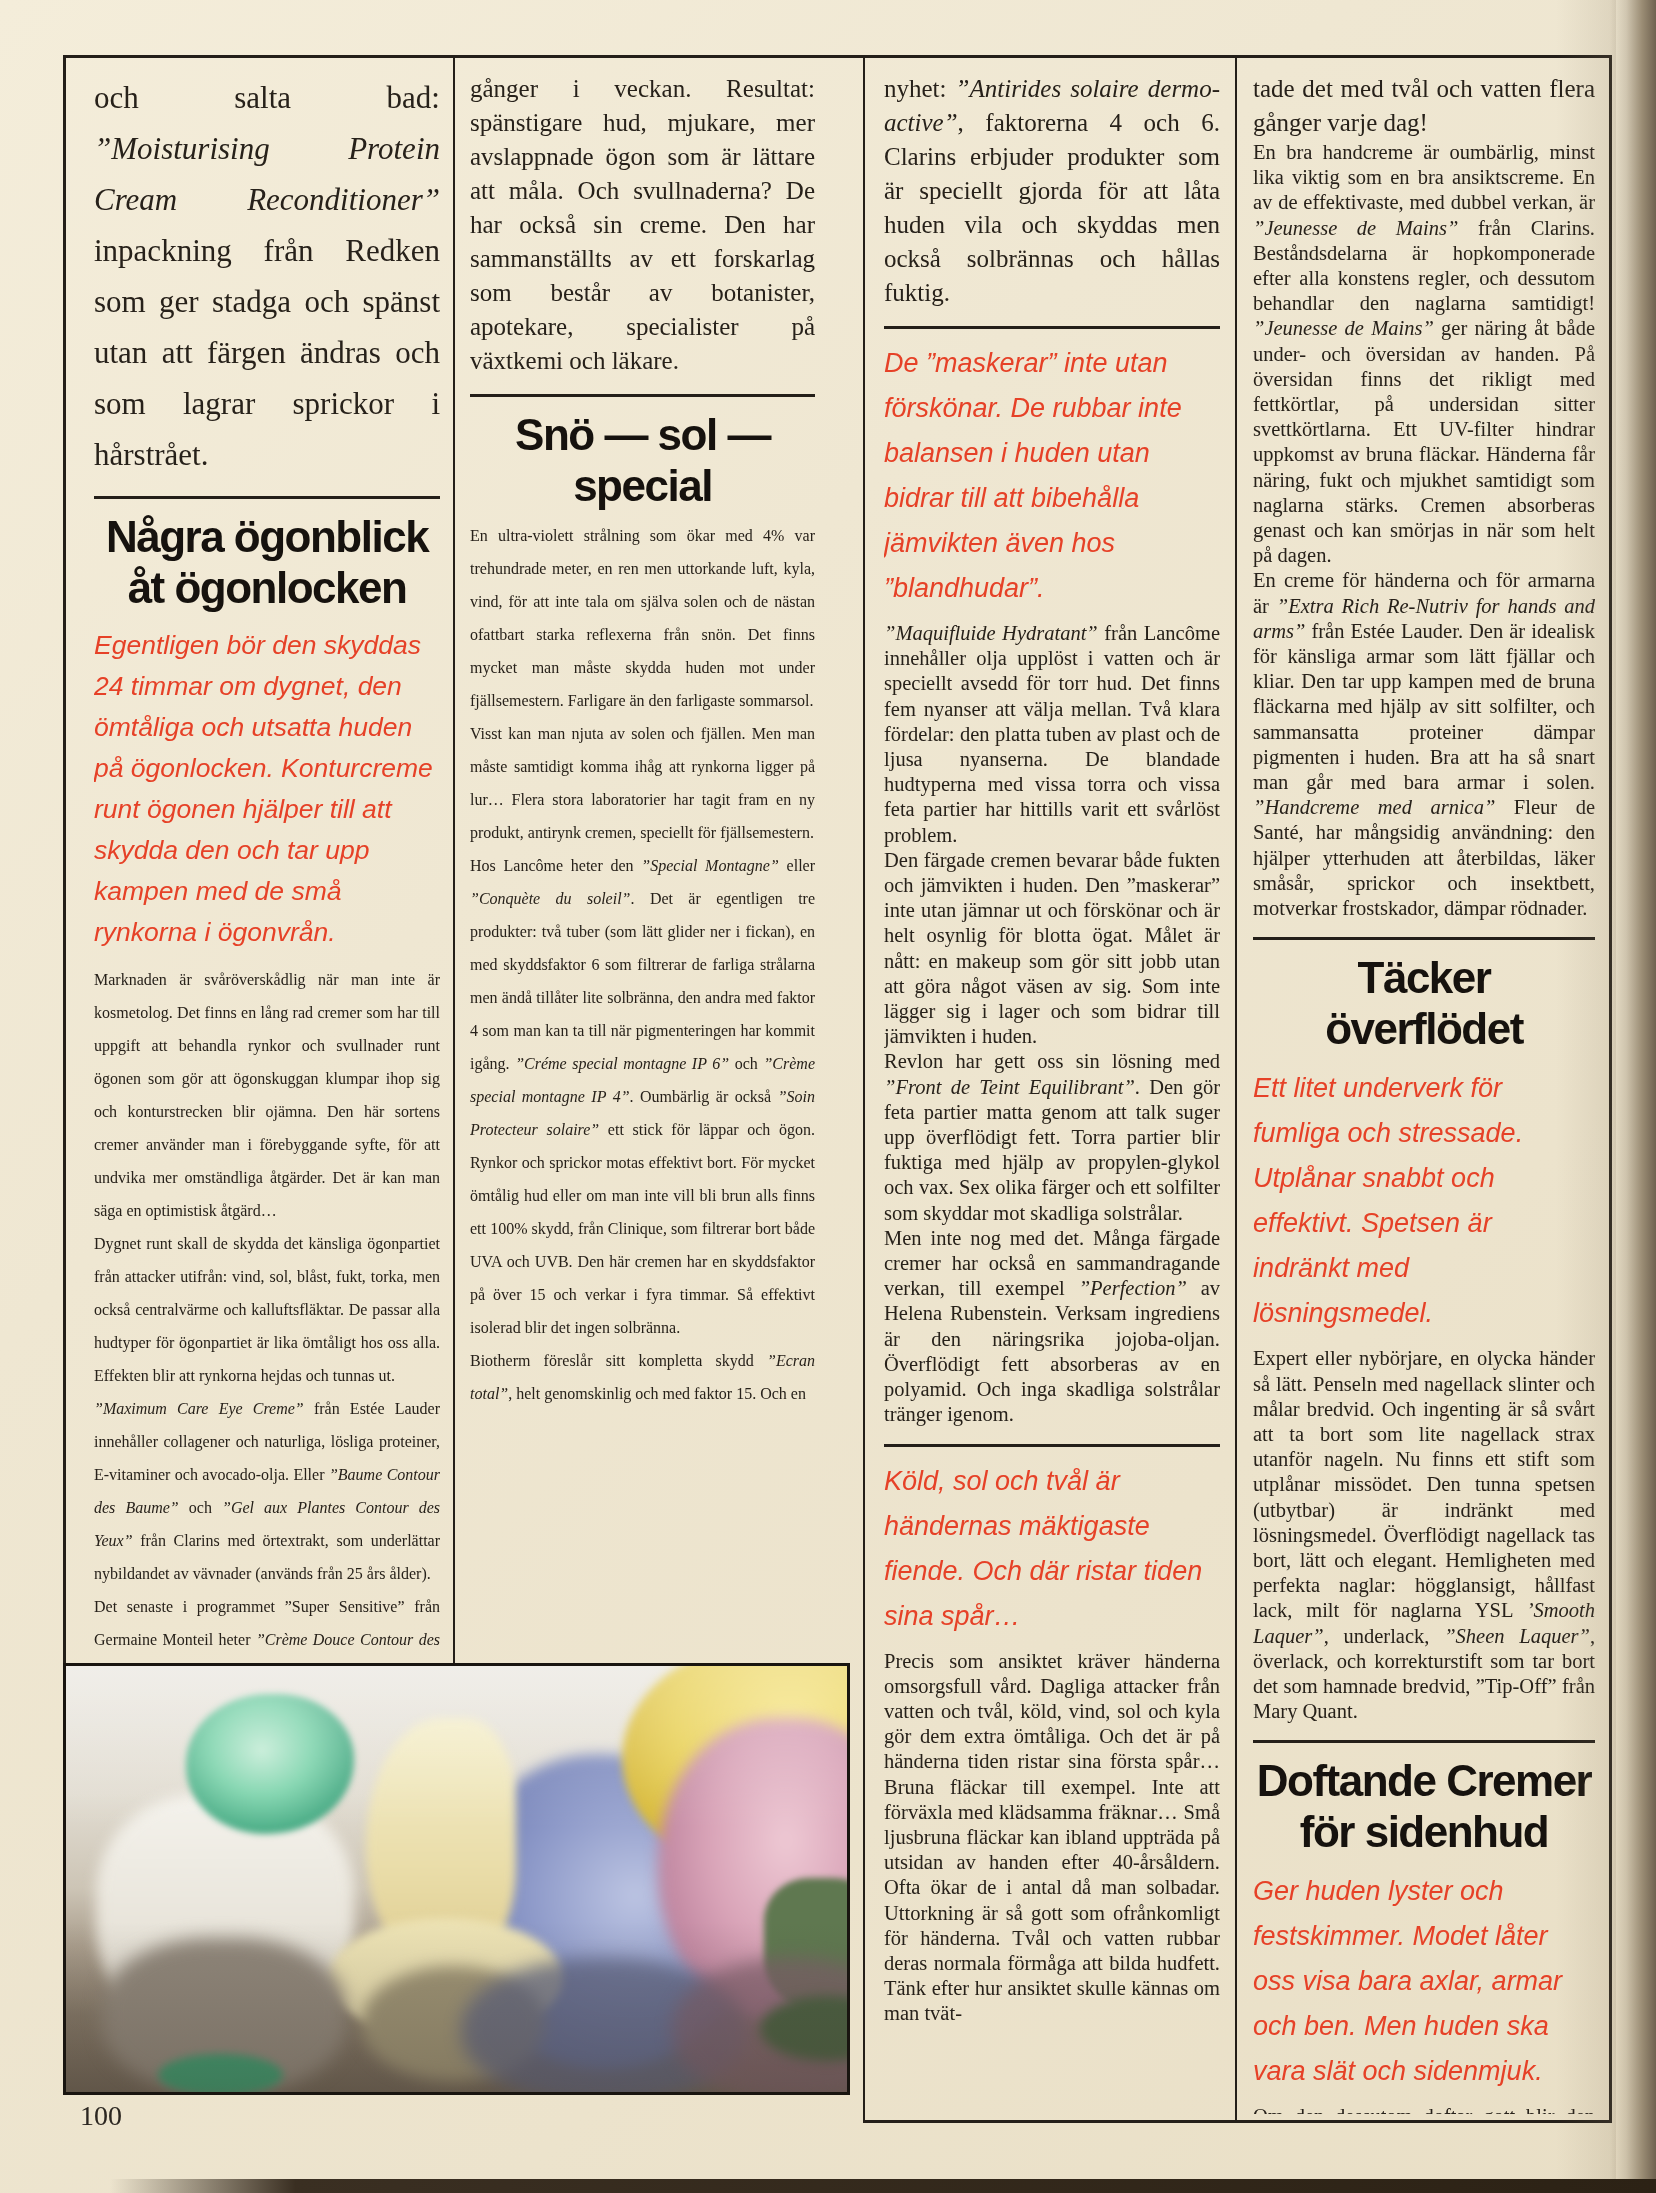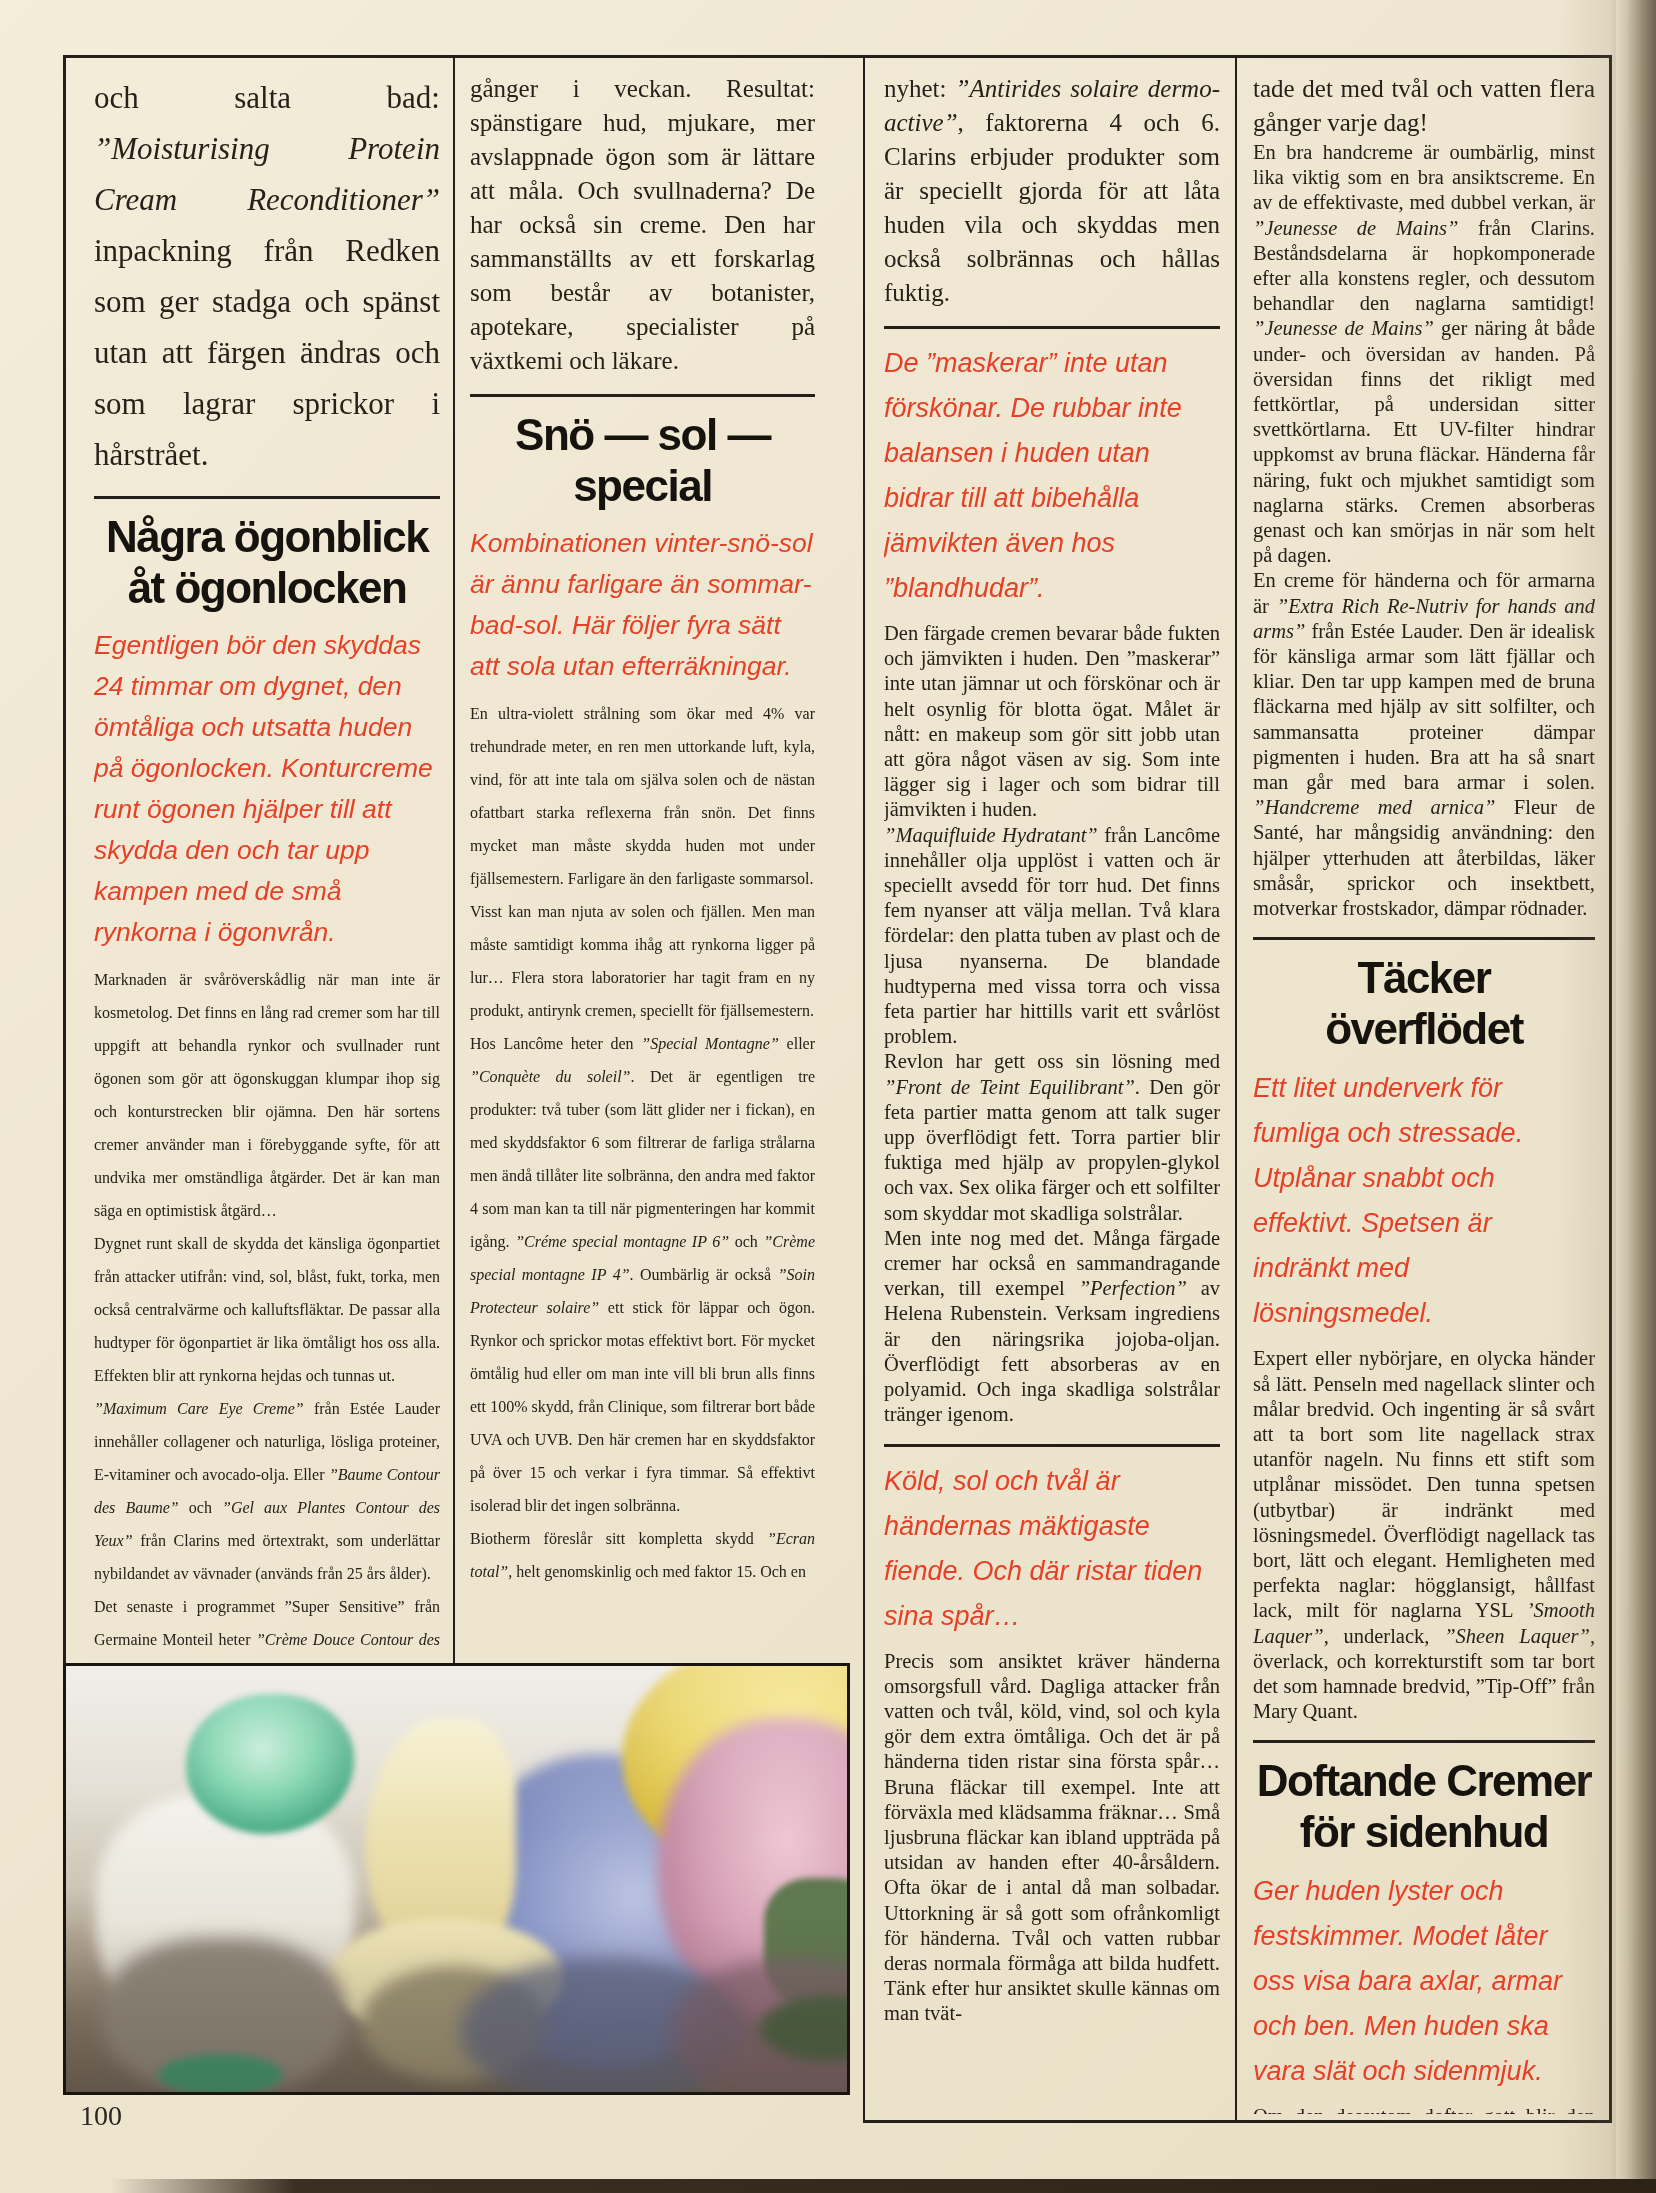--- a/index.html
+++ b/index.html
@@ -106,32 +106,31 @@
       <p class="body"><span>Marknaden är svåröverskådlig när man inte är kosmetolog. Det finns en lång rad cremer som har till uppgift att behandla rynkor och svullnader runt ögonen som gör att ögonskuggan klumpar ihop sig och konturstrecken blir ojämna. Den här sortens cremer använder man i förebyggande syfte, för att undvika mer omständliga åtgärder. Det är kan man säga en optimistisk åtgärd…</span></p>
       <p class="body"><span>Dygnet runt skall de skydda det känsliga ögonpartiet från attacker utifrån: vind, sol, blåst, fukt, torka, men också centralvärme och kalluftsfläktar. De passar alla hudtyper för ögonpartiet är lika ömtåligt hos oss alla. Effekten blir att rynkorna hejdas och tunnas ut.</span></p>
       <p class="body"><i>”Maximum Care Eye Creme”</i><span> från Estée Lauder innehåller collagener och naturliga, lösliga proteiner, E-vitaminer och avocado-olja. Eller </span><i>”Baume Contour des Baume”</i><span> och </span><i>”Gel aux Plantes Contour des Yeux”</i><span> från Clarins med örtextrakt, som underlättar nybildandet av vävnader (används från 25 års ålder).</span></p>
       <p class="body"><span>Det senaste i programmet ”Super Sensitive” från Germaine Monteil heter </span><i>”Crème Douce Contour des Yeux”</i><span> och innehåller det sammansatta växtämnet Sensitol och vitaminerna B5 och C.</span></p>
     </div>
   <div class="col col-2">
       <p class="body opener"><span>gånger i veckan. Resultat: spänstigare hud, mjukare, mer avslappnade ögon som är lättare att måla. Och svullnaderna? De har också sin creme. Den har sammanställts av ett forskarlag som består av botanister, apotekare, specialister på växtkemi och läkare.</span></p>
       <div class="sect-rule"></div>
       <h2 class="headline">Snö — sol —
 special</h2>
-      <p class="lead">Kombinationen vinter-snö-sol är ännu farligare än sommar-bad-sol. Här följer fyra sätt att sola utan efterräkningar.</p>
       <p class="body"><span>En ultra-violett strålning som ökar med 4% var trehundrade meter, en ren men uttorkande luft, kyla, vind, för att inte tala om själva solen och de nästan ofattbart starka reflexerna från snön. Det finns mycket man måste skydda huden mot under fjällsemestern. Farligare än den farligaste sommarsol.</span></p>
       <p class="body"><span>Visst kan man njuta av solen och fjällen. Men man måste samtidigt komma ihåg att rynkorna ligger på lur… Flera stora laboratorier har tagit fram en ny produkt, antirynk cremen, speciellt för fjällsemestern.</span></p>
       <p class="body"><span>Hos Lancôme heter den </span><i>”Special Montagne”</i><span> eller </span><i>”Conquète du soleil”</i><span>. Det är egentligen tre produkter: två tuber (som lätt glider ner i fickan), en med skyddsfaktor 6 som filtrerar de farliga strålarna men ändå tillåter lite solbränna, den andra med faktor 4 som man kan ta till när pigmenteringen har kommit igång. </span><i>”Créme special montagne IP 6”</i><span> och </span><i>”Crème special montagne IP 4”</i><span>. Oumbärlig är också </span><i>”Soin Protecteur solaire”</i><span> ett stick för läppar och ögon. Rynkor och sprickor motas effektivt bort. För mycket ömtålig hud eller om man inte vill bli brun alls finns ett 100% skydd, från Clinique, som filtrerar bort både UVA och UVB. Den här cremen har en skyddsfaktor på över 15 och verkar i fyra timmar. Så effektivt isolerad blir det ingen solbränna.</span></p>
       <p class="body"><span>Biotherm föreslår sitt kompletta skydd </span><i>”Ecran total”</i><span>, helt genomskinlig och med faktor 15. Och en</span></p>
     </div>
   <div class="col col-3">
       <p class="body opener"><span>nyhet: </span><i>”Antirides solaire dermo-active”</i><span>, faktorerna 4 och 6. Clarins erbjuder produkter som är speciellt gjorda för att låta huden vila och skyddas men också solbrännas och hållas fuktig.</span></p>
       <div class="sect-rule"></div>
       <p class="lead">De ”maskerar” inte utan förskönar. De rubbar inte balansen i huden utan bidrar till att bibehålla jämvikten även hos ”blandhudar”.</p>
+      <p class="body"><i>”Maquifluide Hydratant”</i><span> från Lancôme innehåller olja upplöst i vatten och är speciellt avsedd för torr hud. Det finns fem nyanser att välja mellan. Två klara fördelar: den platta tuben av plast och de ljusa nyanserna. De blandade hudtyperna med vissa torra och vissa feta partier har hittills varit ett svårlöst problem.</span></p>
       <p class="body"><span>Den färgade cremen bevarar både fukten och jämvikten i huden. Den ”maskerar” inte utan jämnar ut och förskönar och är helt osynlig för blotta ögat. Målet är nått: en makeup som gör sitt jobb utan att göra något väsen av sig. Som inte lägger sig i lager och som bidrar till jämvikten i huden.</span></p>
-      <p class="body"><i>”Maquifluide Hydratant”</i><span> från Lancôme innehåller olja upplöst i vatten och är speciellt avsedd för torr hud. Det finns fem nyanser att välja mellan. Två klara fördelar: den platta tuben av plast och de ljusa nyanserna. De blandade hudtyperna med vissa torra och vissa feta partier har hittills varit ett svårlöst problem.</span></p>
       <p class="body"><span>Revlon har gett oss sin lösning med </span><i>”Front de Teint Equilibrant”</i><span>. Den gör feta partier matta genom att talk suger upp överflödigt fett. Torra partier blir fuktiga med hjälp av propylen-glykol och vax. Sex olika färger och ett solfilter som skyddar mot skadliga solstrålar.</span></p>
       <p class="body"><span>Men inte nog med det. Många färgade cremer har också en sammandragande verkan, till exempel </span><i>”Perfection”</i><span> av Helena Rubenstein. Verksam ingrediens är den näringsrika jojoba-oljan. Överflödigt fett absorberas av en polyamid. Och inga skadliga solstrålar tränger igenom.</span></p>
       <div class="sect-rule"></div>
       <p class="lead">Köld, sol och tvål är händernas mäktigaste fiende. Och där ristar tiden sina spår…</p>
       <p class="body"><span>Precis som ansiktet kräver händerna omsorgsfull vård. Dagliga attacker från vatten och tvål, köld, vind, sol och kyla gör dem extra ömtåliga. Och det är på händerna tiden ristar sina första spår… Bruna fläckar till exempel. Inte att förväxla med klädsamma fräknar… Små ljusbruna fläckar kan ibland uppträda på utsidan av handen efter 40-årsåldern. Ofta ökar de i antal då man solbadar. Uttorkning är så gott som ofrånkomligt för händerna. Tvål och vatten rubbar deras normala förmåga att bilda hudfett. Tänk efter hur ansiktet skulle kännas om man tvät-</span></p>
     </div>
   <div class="col col-4">
       <p class="body opener"><span>tade det med tvål och vatten flera gånger varje dag!</span></p>
       <p class="body"><span>En bra handcreme är oumbärlig, minst lika viktig som en bra ansiktscreme. En av de effektivaste, med dubbel verkan, är </span><i>”Jeunesse de Mains”</i><span> från Clarins. Beståndsdelarna är hopkomponerade efter alla konstens regler, och dessutom behandlar den naglarna samtidigt! </span><i>”Jeunesse de Mains”</i><span> ger näring åt både under- och översidan av handen. På översidan finns det rikligt med fettkörtlar, på undersidan sitter svettkörtlarna. Ett UV-filter hindrar uppkomst av bruna fläckar. Händerna får näring, fukt och mjukhet samtidigt som naglarna stärks. Cremen absorberas genast och kan smörjas in när som helt på dagen.</span></p>
       <p class="body"><span>En creme för händerna och för armarna är </span><i>”Extra Rich Re-Nutriv for hands and arms”</i><span> från Estée Lauder. Den är idealisk för känsliga armar som lätt fjällar och kliar. Den tar upp kampen med de bruna fläckarna med hjälp av sitt solfilter, och sammansatta proteiner dämpar pigmenten i huden. Bra att ha så snart man går med bara armar i solen. </span><i>”Handcreme med arnica”</i><span> Fleur de Santé, har mångsidig användning: den hjälper ytterhuden att återbildas, läker småsår, sprickor och insektbett, motverkar frostskador, dämpar rödnader.</span></p>

